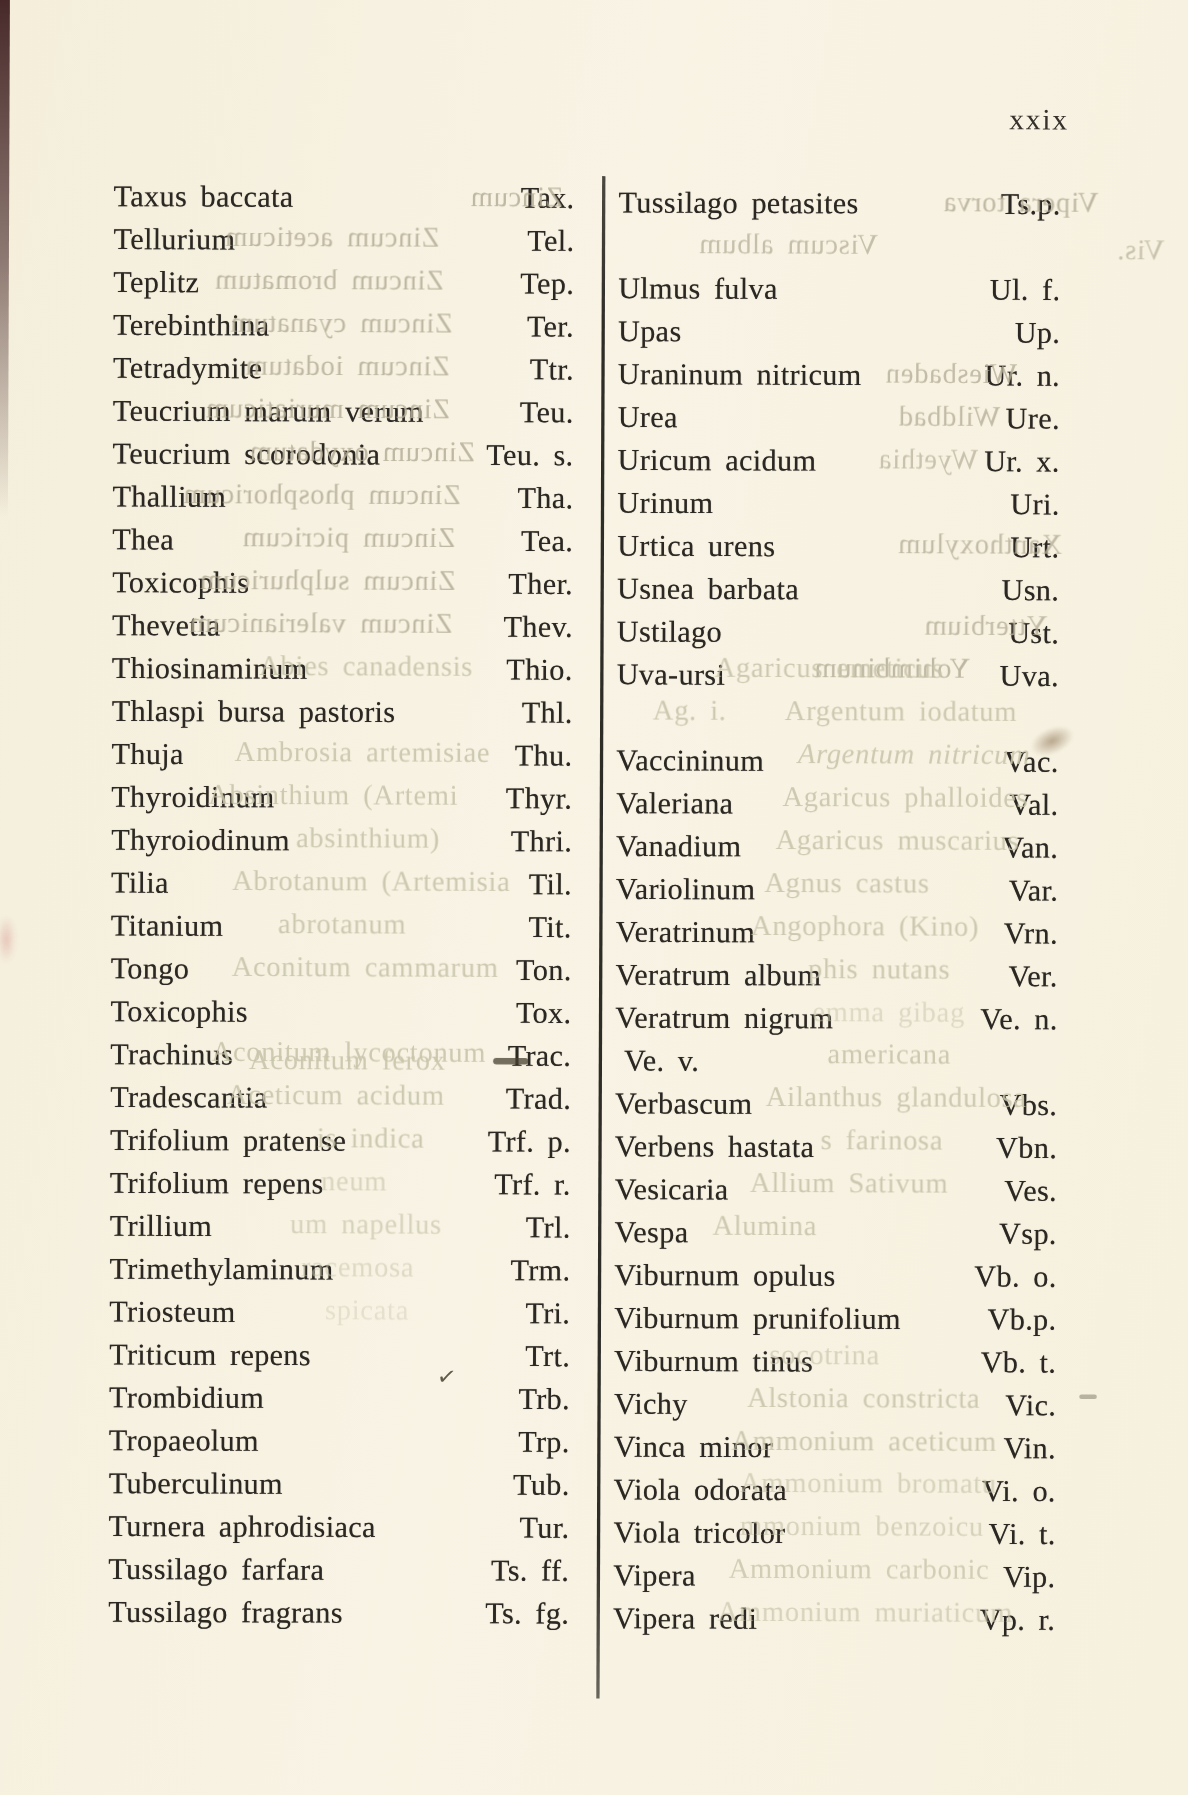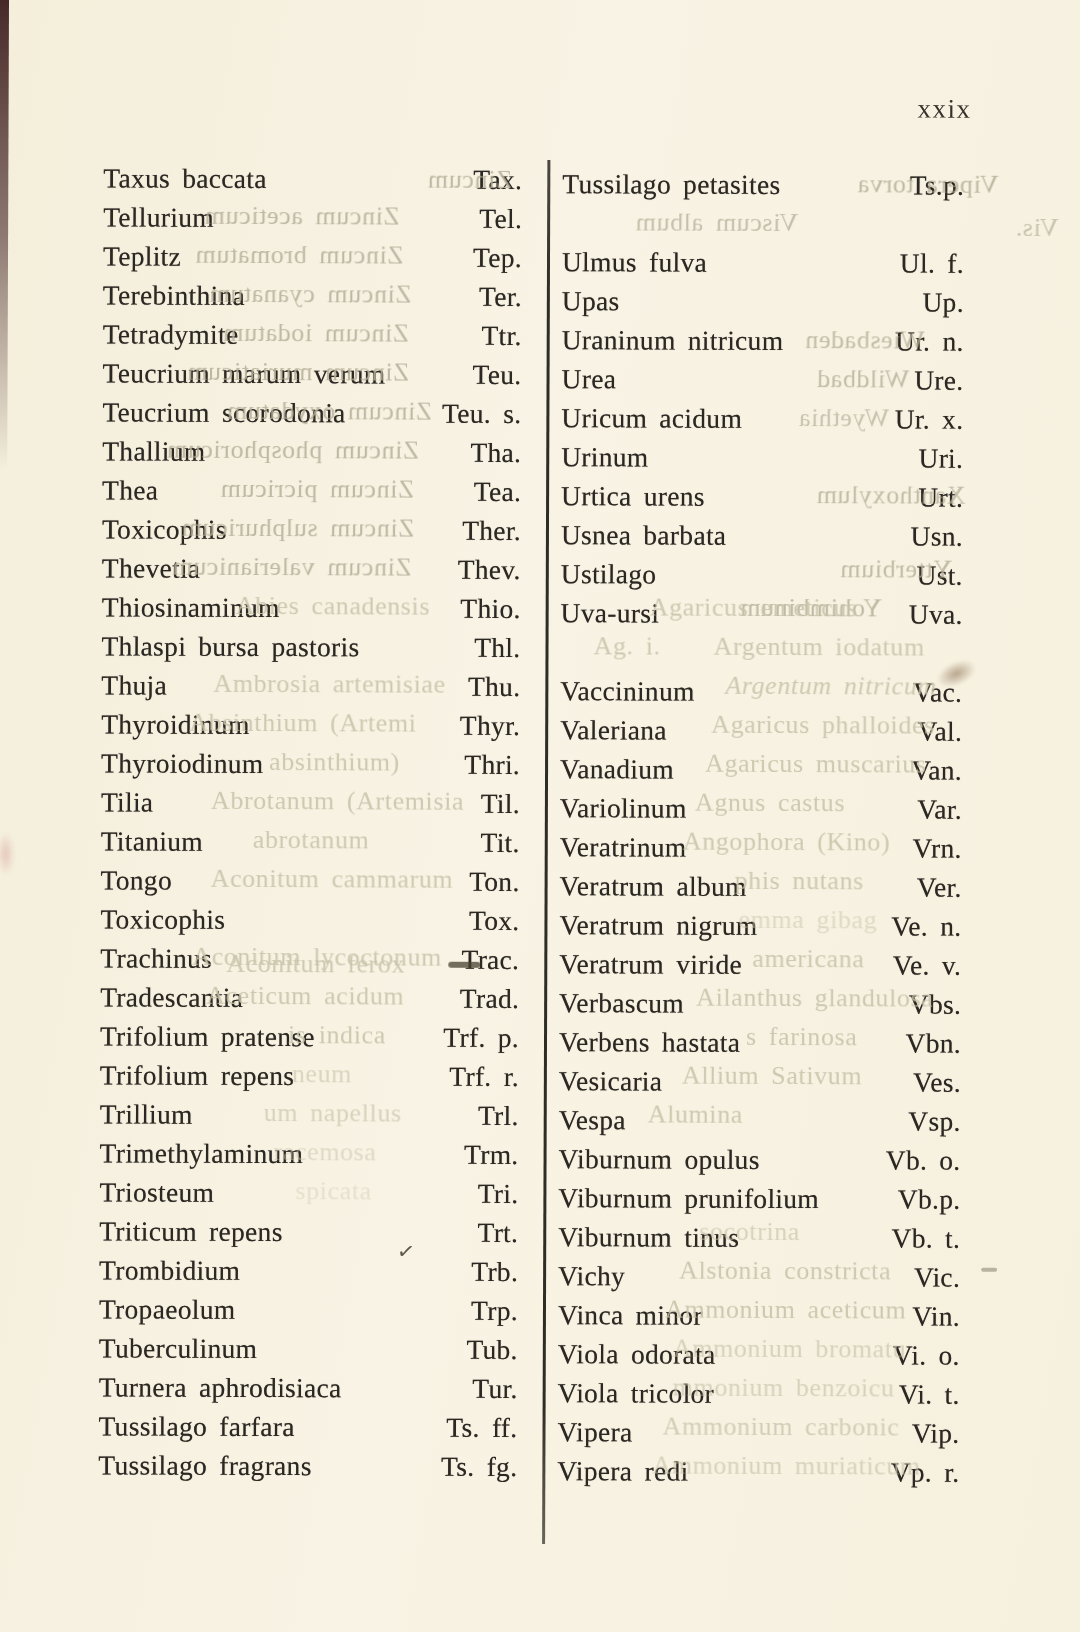--- a/index.html
+++ b/index.html
@@ -294,21 +294,20 @@
       </div>
       <div class="row">
         <span class="nm">Veratrum album</span>
         <span class="ab">Ver.</span>
       </div>
       <div class="row">
         <span class="nm">Veratrum nigrum</span>
         <span class="ab">Ve. n.</span>
       </div>
       <div class="row">
-        <span class="nm">Veratrum viride</span>
         <span class="ab">Ve. v.</span>
       </div>
       <div class="row">
         <span class="nm">Verbascum</span>
         <span class="ab">Vbs.</span>
       </div>
       <div class="row">
         <span class="nm">Verbens hastata</span>
         <span class="ab">Vbn.</span>
       </div>

